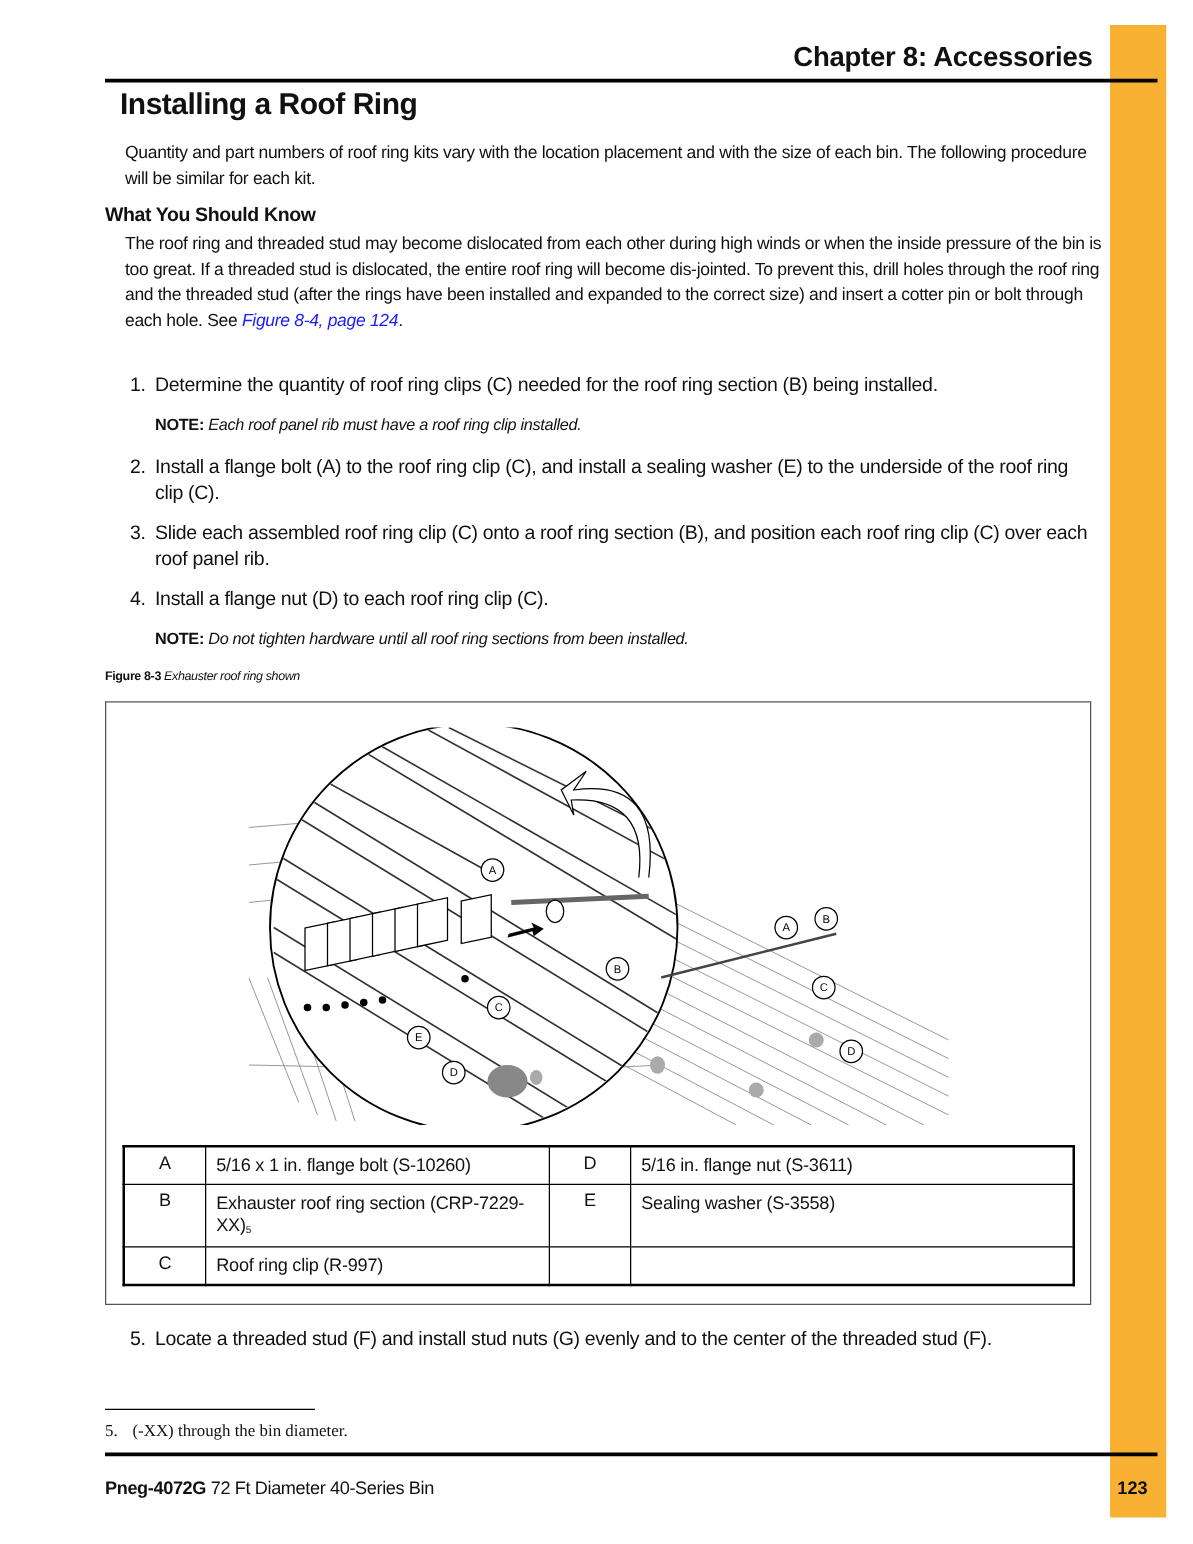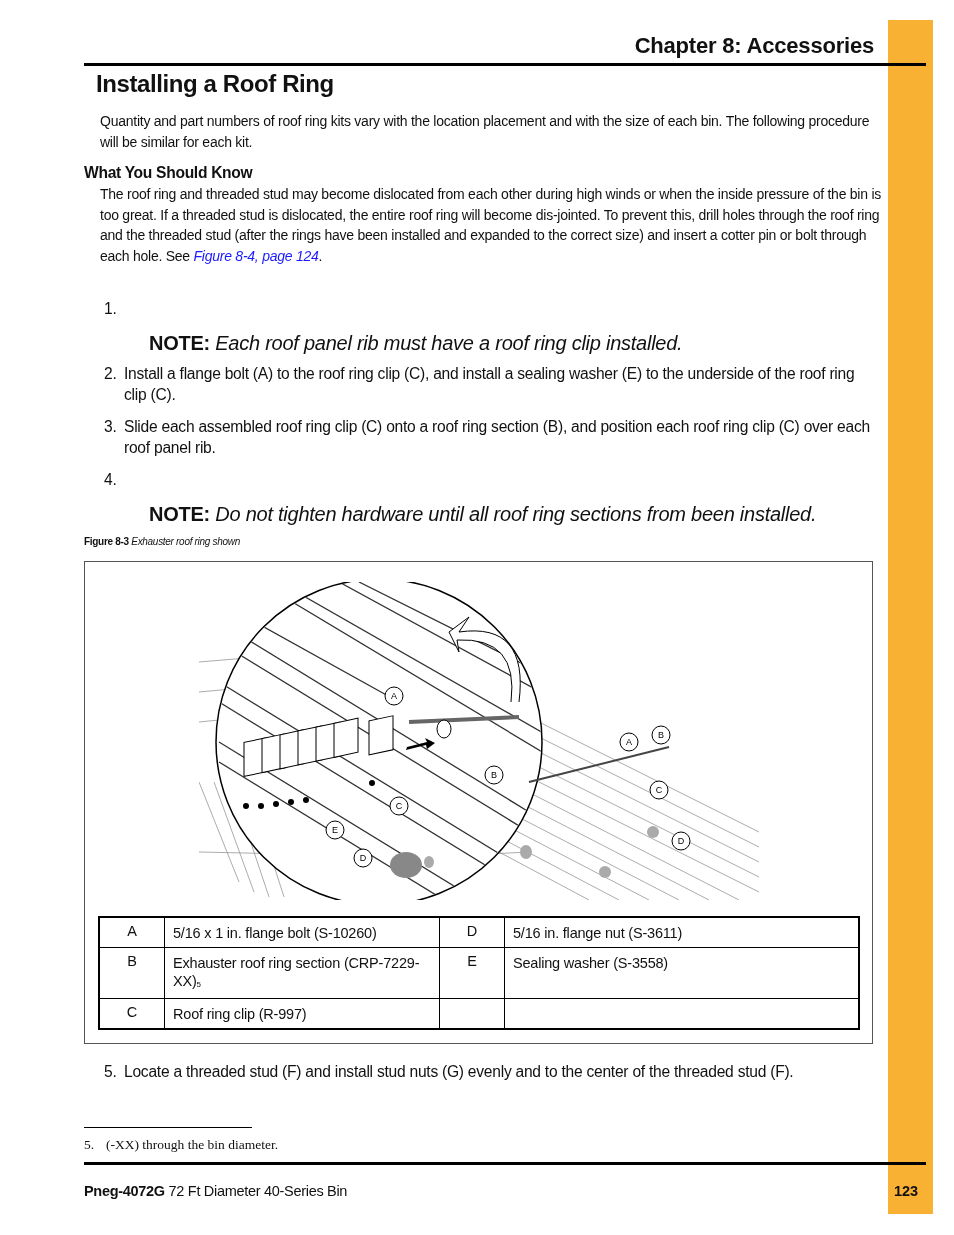--- a/index.html
+++ b/index.html
@@ -9,21 +9,21 @@
   .chapter { position: absolute; right: 80px; top: 33px; font-size: 22px; font-weight: bold; letter-spacing: -0.2px; }
   .top-rule { position: absolute; left: 84px; top: 63px; width: 842px; height: 3px; background: #000; }
   .title { position: absolute; left: 96px; top: 70px; font-size: 24px; font-weight: bold; letter-spacing: -0.4px; margin: 0; }
   .body-text { position: absolute; left: 84px; width: 790px; font-size: 14px; line-height: 20.5px; letter-spacing: -0.25px; margin-left: 16px; }
   .intro { top: 111px; }
   .know-h { position: absolute; left: 84px; top: 164px; font-size: 15.6px; font-weight: bold; letter-spacing: -0.3px; }
   .know { top: 184px; }
   .link { color: #1a1aff; font-style: italic; }
   .step { position: absolute; left: 104px; width: 772px; font-size: 15.6px; line-height: 20.5px; letter-spacing: -0.25px; display: flex; }
   .step .num { width: 20px; flex: none; }
-  .note { position: absolute; left: 124px; font-size: 20px; letter-spacing: -0.25px; margin-left: 25px; }
+  .note { position: absolute; left: 124px; font-size: 13px; letter-spacing: -0.25px; }
   .note b { font-weight: bold; }
   .note i { font-style: italic; }
   .fig-cap { position: absolute; left: 84px; top: 536px; font-size: 10px; letter-spacing: -0.3px; }
   .fig-cap b { font-weight: bold; }
   .fig-box { position: absolute; left: 84px; top: 561px; width: 789px; height: 483px; border: 1px solid #555; box-sizing: border-box; }
   .illus { position: absolute; left: 114px; top: 20px; width: 560px; height: 318px; }
   table.parts { position: absolute; left: 13px; top: 354px; width: 762px; border-collapse: collapse; font-size: 14.5px; letter-spacing: -0.2px; }
   table.parts td { border: 1px solid #000; vertical-align: top; padding: 6px 8px 5px 8px; line-height: 18px; }
   table.parts { border: 2px solid #000; }
   table.parts td.key { width: 48px; text-align: center; padding-top: 4px; }
@@ -47,34 +47,36 @@
 
 <h1 class="title">Installing a Roof Ring</h1>
 
 <div class="body-text intro">Quantity and part numbers of roof ring kits vary with the location placement and with the size of each bin. The following procedure will be similar for each kit.</div>
 
 <div class="know-h">What You Should Know</div>
 <div class="body-text know"><span>The roof ring and threaded stud may become dislocated from each other during high winds or when the inside pressure of the bin is too great. If a threaded stud is dislocated, the entire roof ring will become dis-jointed. To prevent this, drill holes through the roof ring and the threaded stud (after the rings have been installed and expanded to the correct size) and insert a cotter pin or bolt through each hole. See</span> <a class="link">Figure 8-4, page 124</a><span>.</span></div>
 
 <div class="step" style="top:299px;">
   <span class="num">1.</span>
+    <span>Determine the quantity of roof ring clips (C) needed for the roof ring section (B) being installed.</span>
 </div>
 <div class="note" style="top:332px;">
   <b>NOTE:</b> <i>Each roof panel rib must have a roof ring clip installed.</i>
 </div>
 <div class="step" style="top:364px;">
   <span class="num">2.</span>
     <span>Install a flange bolt (A) to the roof ring clip (C), and install a sealing washer (E) to the underside of the roof ring clip (C).</span>
 </div>
 <div class="step" style="top:417px;">
   <span class="num">3.</span>
     <span>Slide each assembled roof ring clip (C) onto a roof ring section (B), and position each roof ring clip (C) over each roof panel rib.</span>
 </div>
 <div class="step" style="top:470px;">
   <span class="num">4.</span>
+    <span>Install a flange nut (D) to each roof ring clip (C).</span>
 </div>
 <div class="note" style="top:503px;">
   <b>NOTE:</b> <i>Do not tighten hardware until all roof ring sections from been installed.</i>
 </div>
 
 <div class="fig-cap">
   <b>Figure 8-3</b> <i>Exhauster roof ring shown</i>
 </div>
 
 <div class="fig-box">

